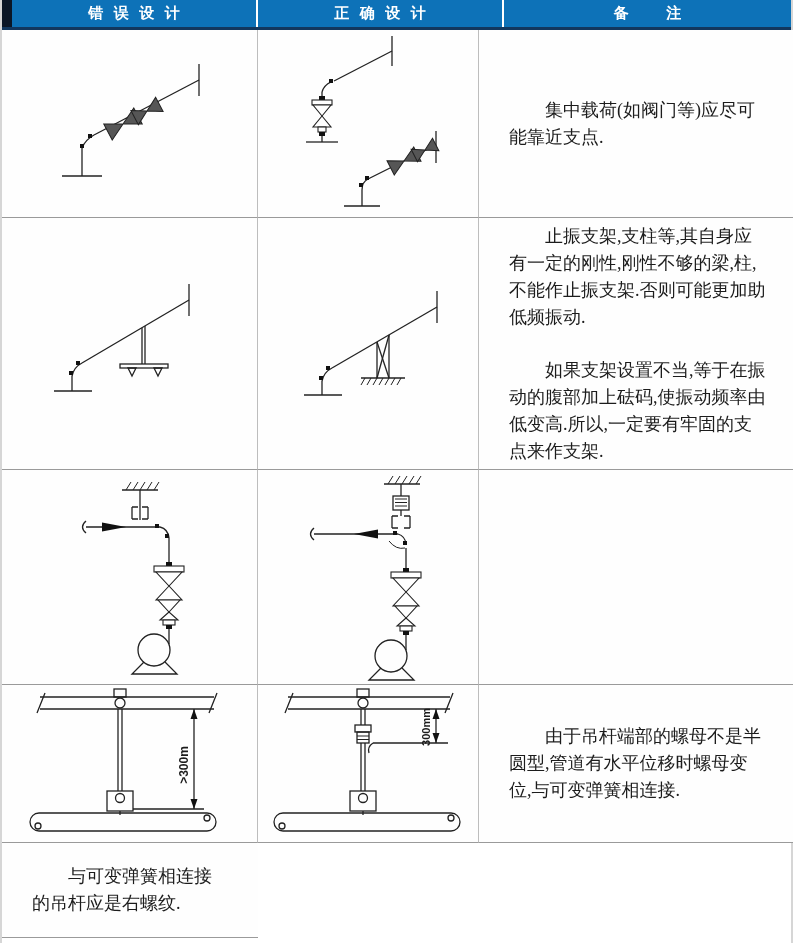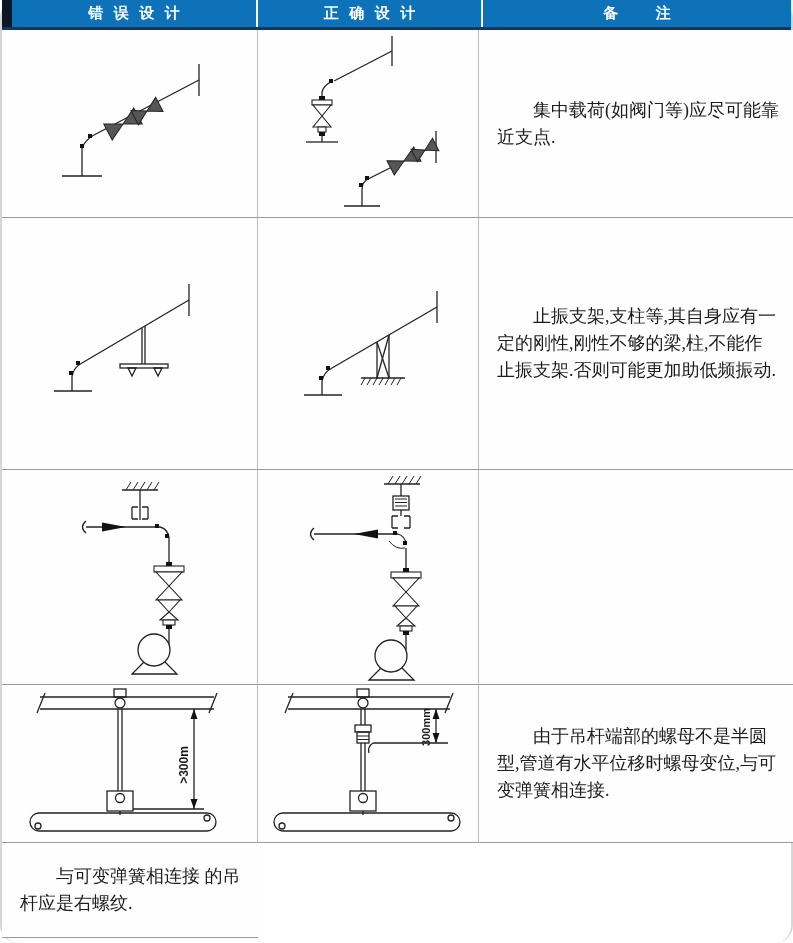--- a/index.html
+++ b/index.html
@@ -1,46 +1,45 @@
 <!DOCTYPE html>
 <html><head>
 <meta charset="utf-8">
 <style>
   html,body{margin:0;padding:0;background:#fff;}
   .sheet{
     width:793px;height:943px;margin:0 auto;background:#fff;
     border-left:2px solid #d6d6d6;border-right:2px solid #d6d6d6;
     box-sizing:border-box;position:relative;
     font-family:"Liberation Serif","DejaVu Serif",serif;
-    border-radius:18px;
   }
   
   .hdr{display:flex;height:27px;background:#fff;border-bottom:3px solid #12375e;}
   .hdr .corner{width:10px;background:#0b1626;}
   .hdr .hcell{
     background:#0d72b8;color:#fff;display:flex;align-items:center;justify-content:center;
     font-family:"Liberation Sans","DejaVu Sans",sans-serif;
     font-weight:bold;font-size:15px;
   }
   .hdr .gap{width:2px;background:#fff;}
   .h1{width:244px;letter-spacing:0.7em;text-indent:0.7em;}
-  .h2{width:223px;letter-spacing:0.7em;text-indent:0.7em;}
+  .h2{width:244px;letter-spacing:0.7em;text-indent:0.7em;}
   .h3{flex:1;letter-spacing:2.5em;text-indent:2.5em;text-align:center;}
   
   .grid{display:grid;grid-template-columns:256px 221px 316px;grid-template-rows:188px 252px 215px 158px 95px;}
   .cell{
     background:#fefefe;border-right:1px solid #bdbdbd;border-bottom:1px solid #9a9a9a;
     display:flex;align-items:center;justify-content:center;box-sizing:border-box;overflow:hidden;
   }
   .cell.rk{
     display:flex;flex-direction:column;justify-content:center;align-items:stretch;
     border-right:none;padding:6px 12px 6px 14px;
     color:#1c1c1c;font-size:18px;line-height:27px;
   }
-  .cell.rk p{margin:4px;text-indent:2em;}
+  .cell.rk p{margin:16px;text-indent:2em;}
   .cell.rk p + p{margin-top:10px;}
   .cell.rk p.note{margin-top:22px;text-indent:0;padding-left:3.2em;text-indent:-3.2em;}
   .cell.rk .nlabel{margin-right:0.8em;}
   svg{display:block;}
   svg text{font-family:"Liberation Sans","DejaVu Sans",sans-serif;fill:#1c1c1c;}
 </style>
 </head>
 <body>
 
 <div class="sheet">
@@ -152,20 +151,21 @@
           <line x1="103" y1="160" x2="147" y2="160"></line>
           <path d="M107,160 l-4,7 M113,160 l-4,7 M119,160 l-4,7 M125,160 l-4,7 M131,160 l-4,7 M137,160 l-4,7 M143,160 l-4,7" stroke-width="1"></path>
         </g>
         <rect x="68" y="148" width="4" height="4" fill="#111"></rect>
         <rect x="61" y="158" width="4" height="4" fill="#111"></rect>
       </svg>
     </div>
 
     <div class="cell rk">
       <p>止振支架,支柱等,其自身应有一定的刚性,刚性不够的梁,柱,不能作止振支架.否则可能更加助低频振动.</p>
+      <p>如果支架设置不当,等于在振动的腹部加上砝码,使振动频率由低变高.所以,一定要有牢固的支点来作支架.</p>
     </div>
 
     <div class="cell">
       <svg width="255" height="215" viewBox="0 0 255 215">
         <g stroke="#222" stroke-width="1.3" fill="none">
           <line x1="120" y1="20" x2="156" y2="20"></line>
           <path d="M124,20 l5,-8 M131,20 l5,-8 M138,20 l5,-8 M145,20 l5,-8 M152,20 l5,-8" stroke-width="1"></path>
           <line x1="138" y1="20" x2="138" y2="50"></line>
           <path d="M130,37 v12 M130,37 h6 M130,49 h6"></path>
           <path d="M146,37 v12 M146,37 h-6 M146,49 h-6"></path>

